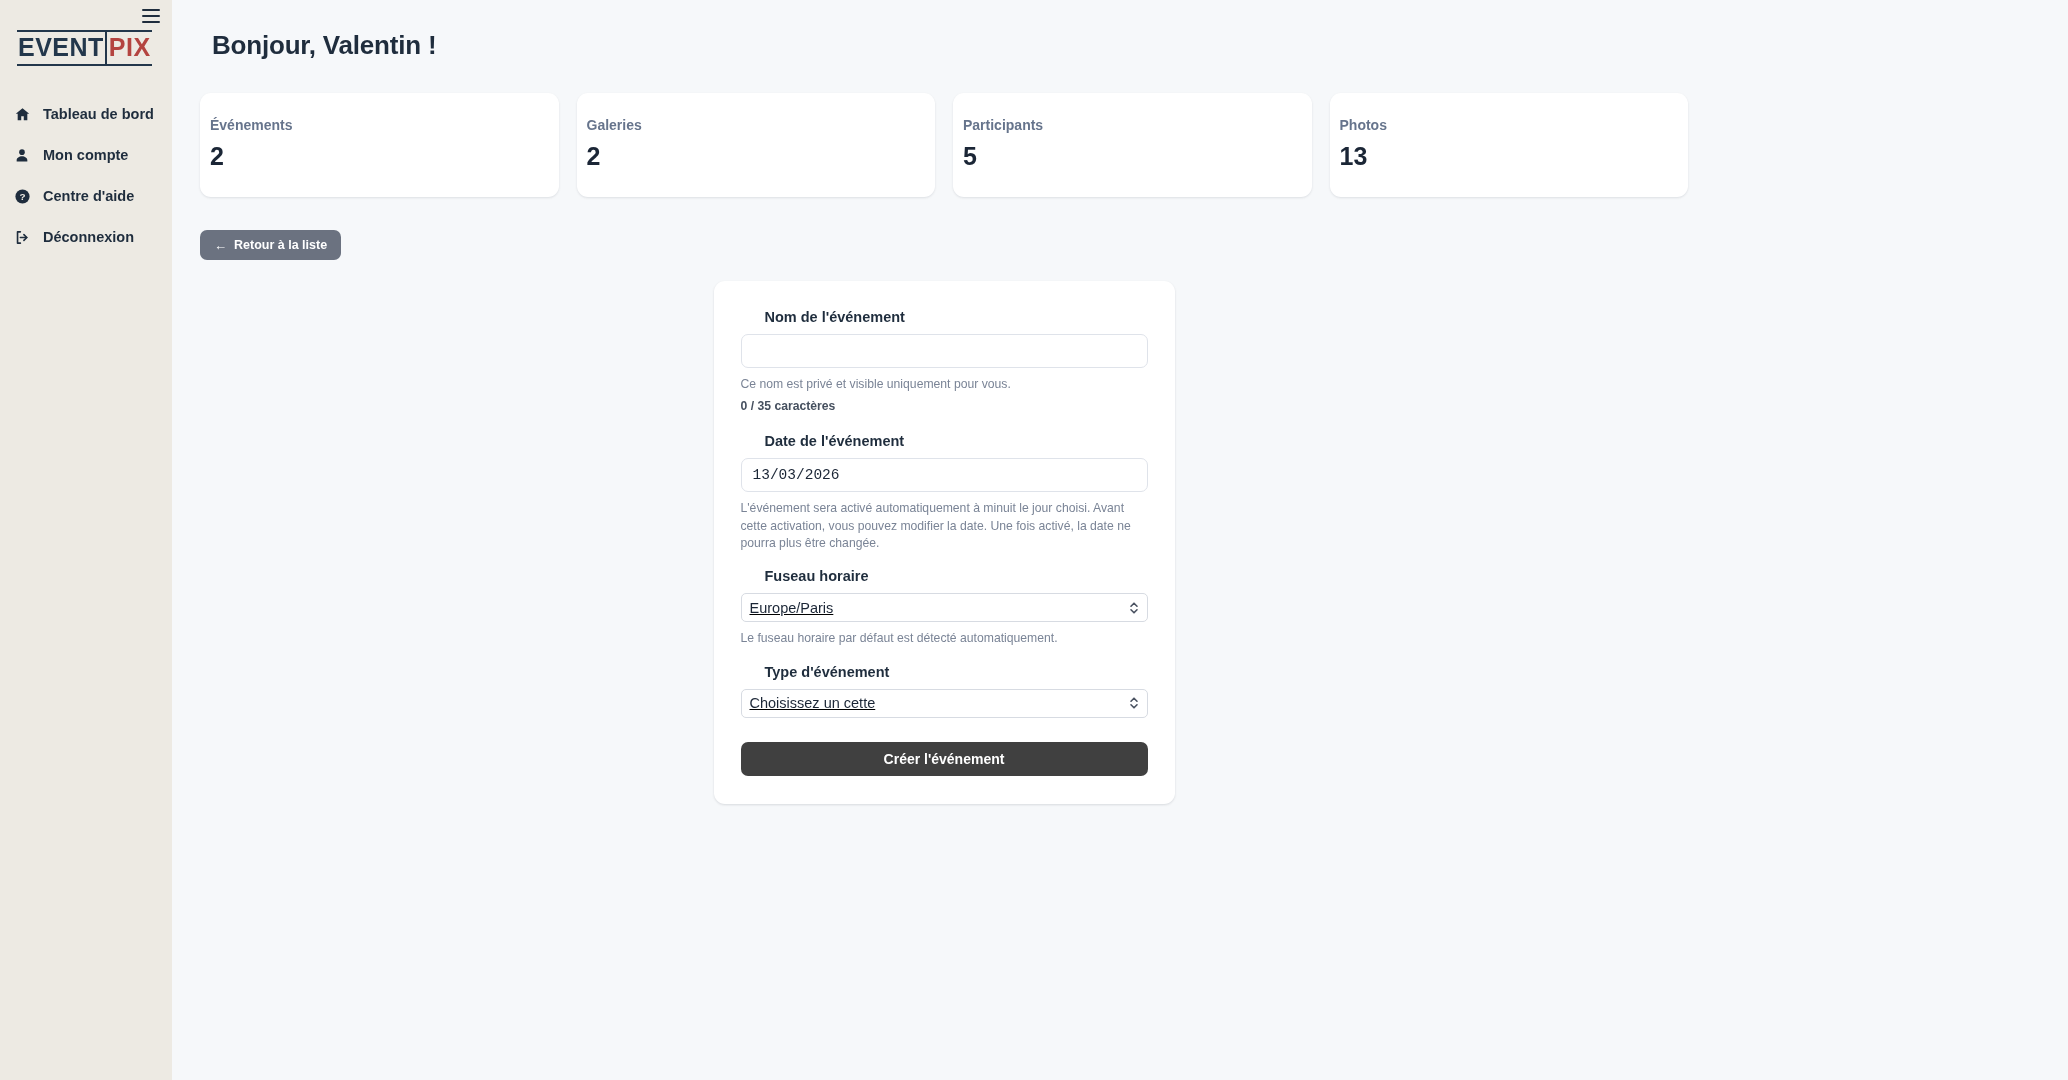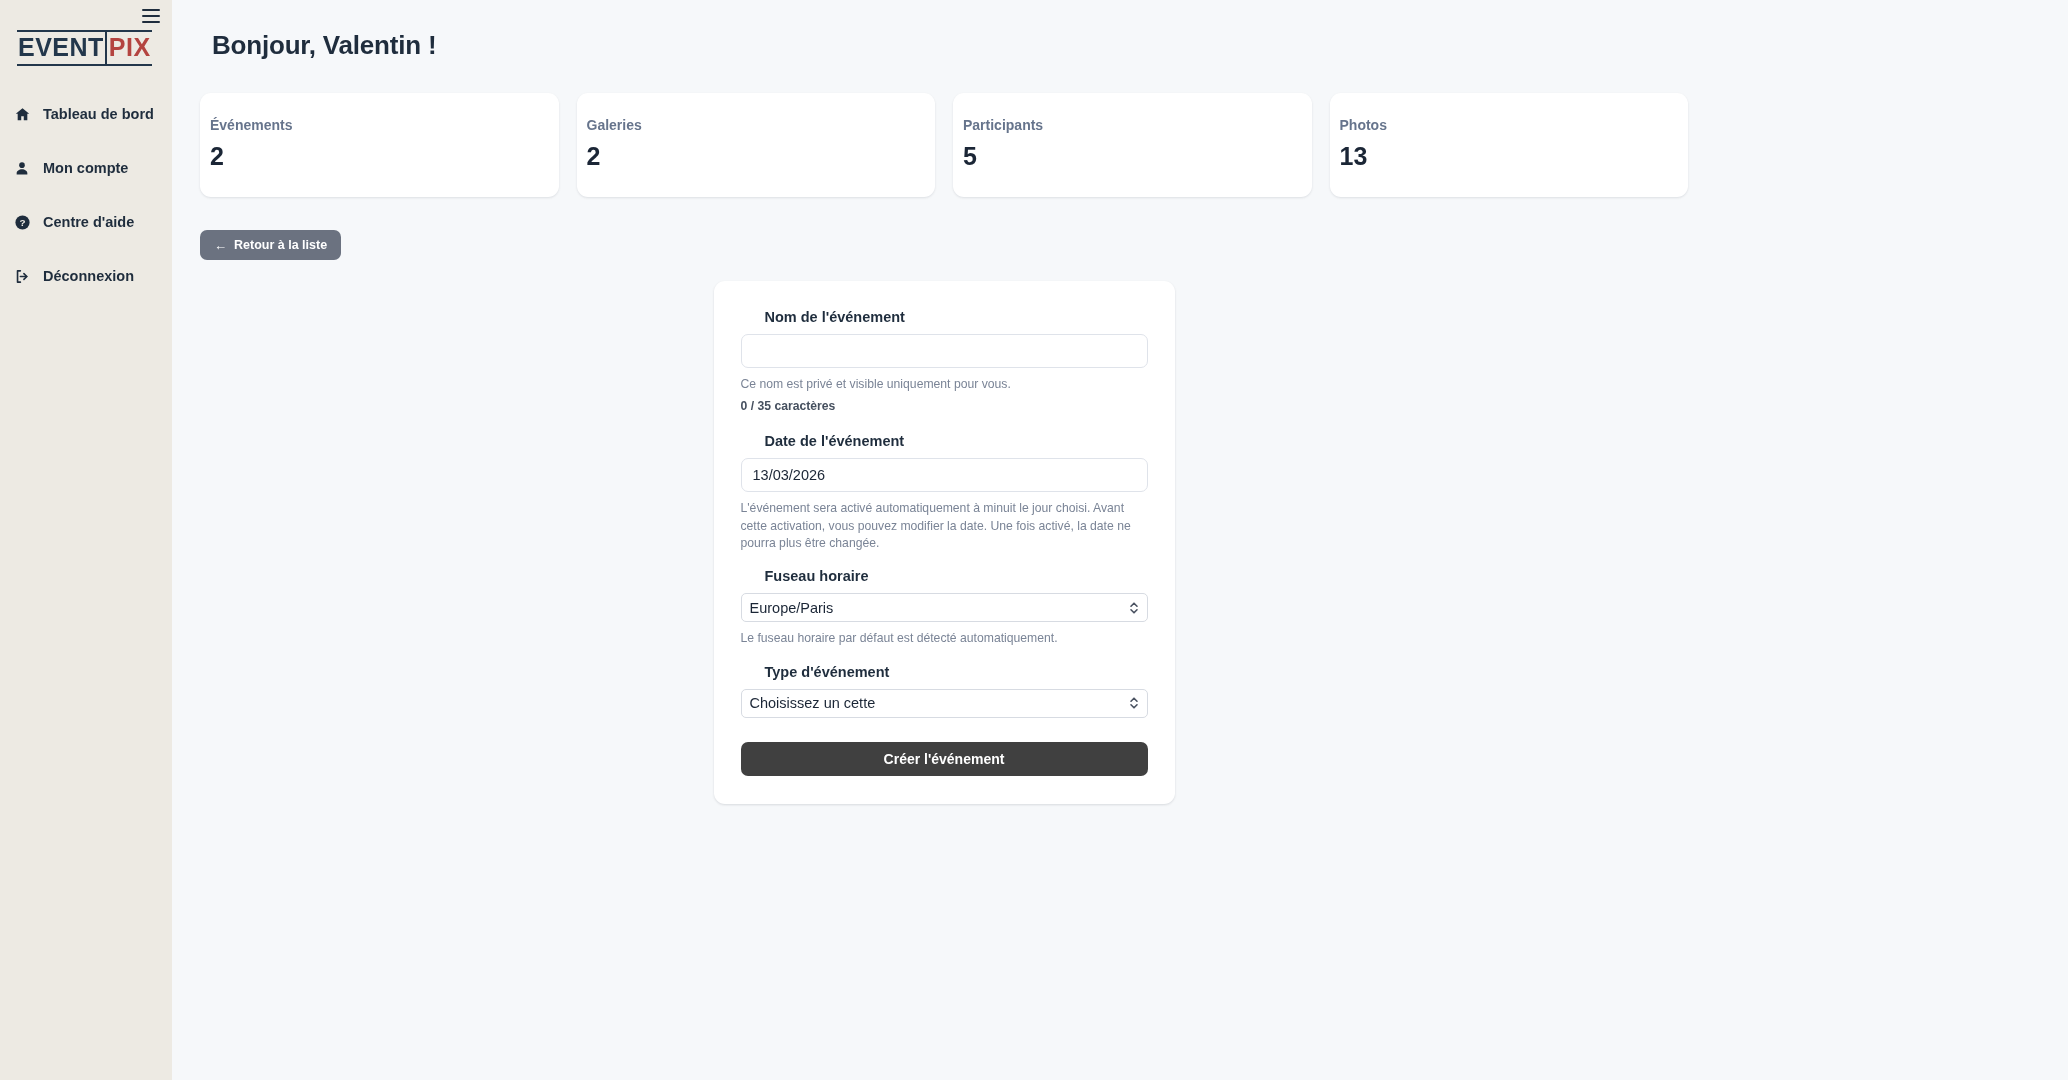--- a/index.html
+++ b/index.html
@@ -65,21 +65,21 @@
     padding: 3px 1px 4px 1px;
     font-family: "Liberation Sans", sans-serif;
   }
   .logo-a { color: #23374b; }
   .logo-b { color: #b44440; border-left: 2px solid #23374b; padding-left: 2px; }
 
   .nav {
     margin-top: 35px;
     display: flex;
     flex-direction: column;
-    gap: 28px;
+    gap: 15px;
   }
   .nav-item {
     display: flex;
     align-items: center;
     gap: 12px;
     padding: 4px 0 4px 13px;
     color: #1f2d3d;
     font-size: 14.5px;
     font-weight: bold;
     text-decoration: none;
@@ -183,40 +183,40 @@
   }
   .text-input {
     width: 100%;
     height: 34px;
     border: 1px solid #dfe3ea;
     border-radius: 7px;
     padding: 0 11px;
     font-size: 14.5px;
     color: #1b2636;
     background: #ffffff;
-    font-family: Liberation Sans, sans-serif;
+    font-family: Liberation Mono, monospace;
     outline: none;
   }
   .text-input::placeholder { color: #9aa3b2; }
   .helper {
     font-size: 12.2px;
     color: #7a8496;
     margin-top: 8px;
     line-height: 1.42;
   }
   .counter {
     font-size: 12.2px;
     color: #46505f;
     font-weight: bold;
     margin-top: 6px;
   }
   .gap-lg { height: 20px; }
   .gap-md { height: 16px; }
 
-  .select-wrap { position: relative; width: 100%; }
+  .select-wrap { position: relative; width: 100%; text-decoration: underline; }
   .select-box {
     width: 100%;
     height: 29px;
     border: 1px solid #d7dbe2;
     border-radius: 5px;
     padding: 0 26px 0 8px;
     font-size: 14.5px;
     color: #1b2636;
     background: #ffffff;
     font-family: "Liberation Sans", sans-serif;

